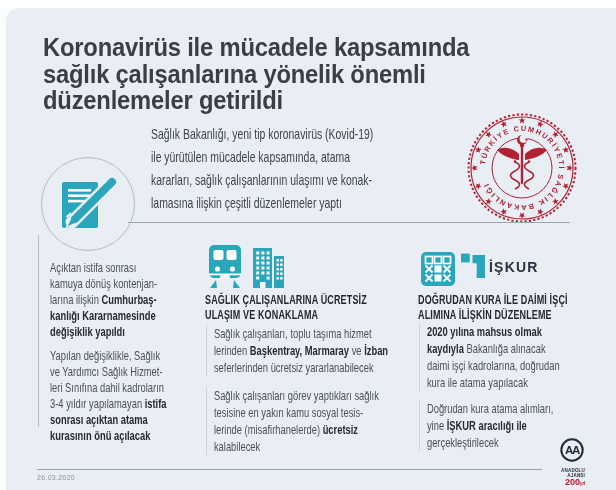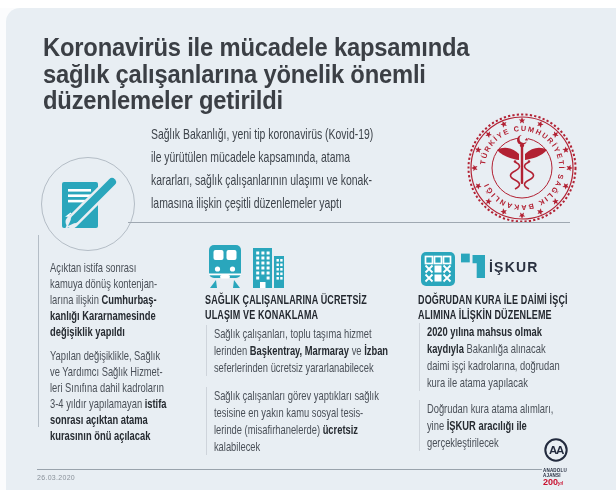--- a/index.html
+++ b/index.html
@@ -24,21 +24,21 @@
   .vline{width:1px;background:#B4BDC6;}
   .footer-line{height:1px;background:#99A3AC;}
   .date{font-size:7px;color:#8A929B;letter-spacing:0.3px;}
   .fill-teal{fill:var(--teal);}
   .stroke-teal{stroke:var(--teal);}
   .fill-white{fill:#fff;}
   .seal-stroke{stroke:var(--seal-red);fill:none;}
   .seal-fill{fill:var(--seal-red);}
   .seal-text{fill:var(--seal-red);font-weight:bold;font-size:7.3px;letter-spacing:1.6px;}
   .iskur-label{font-weight:bold;font-size:14px;color:#2A3140;letter-spacing:1.2px;}
-  .aa-block{width:42px;text-align:left;}
+  .aa-block{width:42px;text-align:right;}
   .aa-name{font-size:4.5px;font-weight:bold;color:var(--navy);letter-spacing:0.2px;margin-top:1px;}
   .centennial{font-size:9px;font-weight:bold;color:var(--red);line-height:9px;}
   .centennial .yil{font-size:4.5px;font-style:italic;}
 </style>
 </head>
 <body>
 
 <div class="canvas">
   <div class="card"></div>
 

